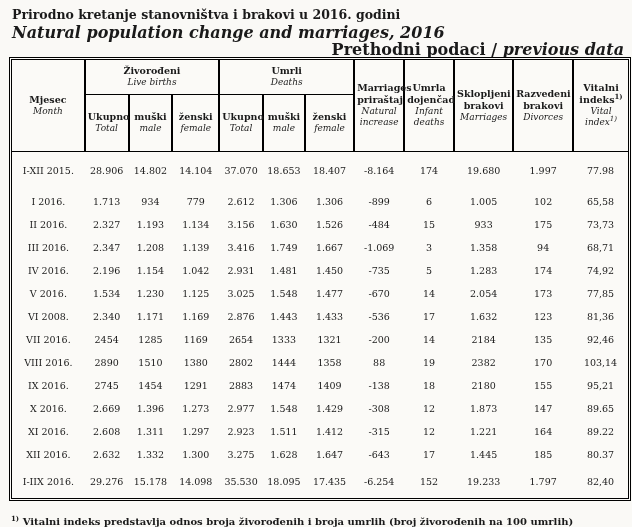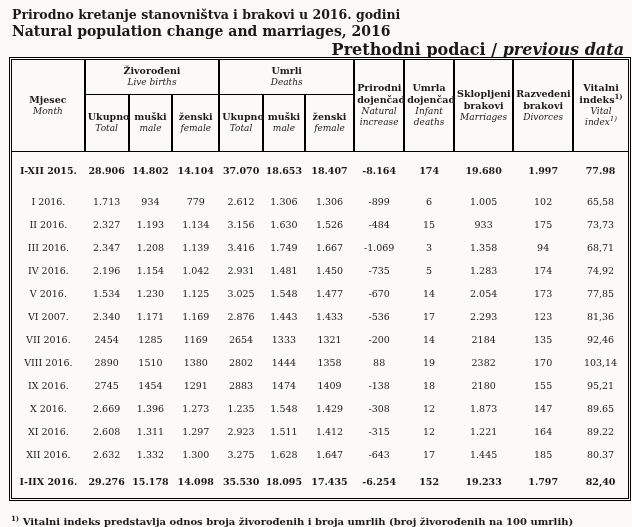--- a/index.html
+++ b/index.html
@@ -6,21 +6,21 @@
   body{
     width:632px;height:527px;
     background:#faf9f6;
     font-family:"DejaVu Serif", serif;
     color:#1a1a1a;
     overflow:hidden;
   }
   .page{position:relative;width:632px;height:446px;}
   .titleblock{padding:7px 0 0 12px;line-height:1.25;}
   .title-hr{font-size:12.5px;font-weight:bold;}
-  .title-en{font-size:14px;font-weight:600;}
+  .title-en{font-size:16px;font-weight:600;font-style:italic;}
   .prenote{
     position:absolute;top:40px;right:8px;
     font-size:16px;font-weight:600;
   }
   .prenote .en{font-style:italic;}
   .tablewrap{
     position:absolute;left:9px;top:57px;width:616px;
     border:3px double #000;
     background:#fbfaf7;
   }
@@ -37,21 +37,21 @@
   thead th.last{border-right:none;}
   th .en{display:block;font-weight:normal;font-style:italic;font-size:9px;}
   .h-group{border-bottom:1px solid #000;height:32px;}
   .h-sub{height:54px;margin-top:44px;}
   sup{font-size:7px;line-height:0;}
   tbody td{
     font-size:9.5px;text-align:center;vertical-align:middle;
     padding:0 2px;white-space:nowrap;
   }
   tr.month-row{height:23px;}
-  tr.total-row{height:32px;font-weight:bold;}
+  tr.total-row{height:32px;font-weight:normal;}
   tr.total-row.first{height:38px;}
   .footnotes{position:absolute;left:11px;top:515px;line-height:1.35;}
   .fn{font-size:10px;font-weight:bold;}
   .fn.en{font-style:italic;}
 </style>
 </head>
 <body>
 
 <div class="page">
 
@@ -89,21 +89,21 @@
           </th>
           <th colspan="3" class="h-group">
             <span>Živorođeni</span>
             <span class="en">Live births</span>
           </th>
           <th colspan="3" class="h-group">
             <span>Umrli</span>
             <span class="en">Deaths</span>
           </th>
           <th rowspan="2">
-            <span>Prirodni dojenčad</span>
+            <span>Marriages priraštaj</span>
             <span class="en">Natural increase</span>
           </th>
           <th rowspan="2">
             <span>Umrla dojenčad</span>
             <span class="en">Infant deaths</span>
           </th>
           <th rowspan="2">
             <span>Sklopljeni brakovi</span>
             <span class="en">Marriages</span>
           </th>
@@ -222,30 +222,30 @@
             <td>3.025</td>
             <td>1.548</td>
             <td>1.477</td>
             <td>-670</td>
             <td>14</td>
             <td>2.054</td>
             <td>173</td>
             <td>77,85</td>
           </tr>
           <tr class="month-row">
-            <td>VI 2007.</td>
+            <td>VI 2008.</td>
             <td>2.340</td>
             <td>1.171</td>
             <td>1.169</td>
             <td>2.876</td>
             <td>1.443</td>
             <td>1.433</td>
             <td>-536</td>
             <td>17</td>
-            <td>2.293</td>
+            <td>1.632</td>
             <td>123</td>
             <td>81,36</td>
           </tr>
           <tr class="month-row">
             <td>VII 2016.</td>
             <td>2454</td>
             <td>1285</td>
             <td>1169</td>
             <td>2654</td>
             <td>1333</td>
@@ -282,21 +282,21 @@
             <td>18</td>
             <td>2180</td>
             <td>155</td>
             <td>95,21</td>
           </tr>
           <tr class="month-row">
             <td>X 2016.</td>
             <td>2.669</td>
             <td>1.396</td>
             <td>1.273</td>
-            <td>1.235</td>
+            <td>2.977</td>
             <td>1.548</td>
             <td>1.429</td>
             <td>-308</td>
             <td>12</td>
             <td>1.873</td>
             <td>147</td>
             <td>89.65</td>
           </tr>
           <tr class="month-row">
             <td>XI 2016.</td>

